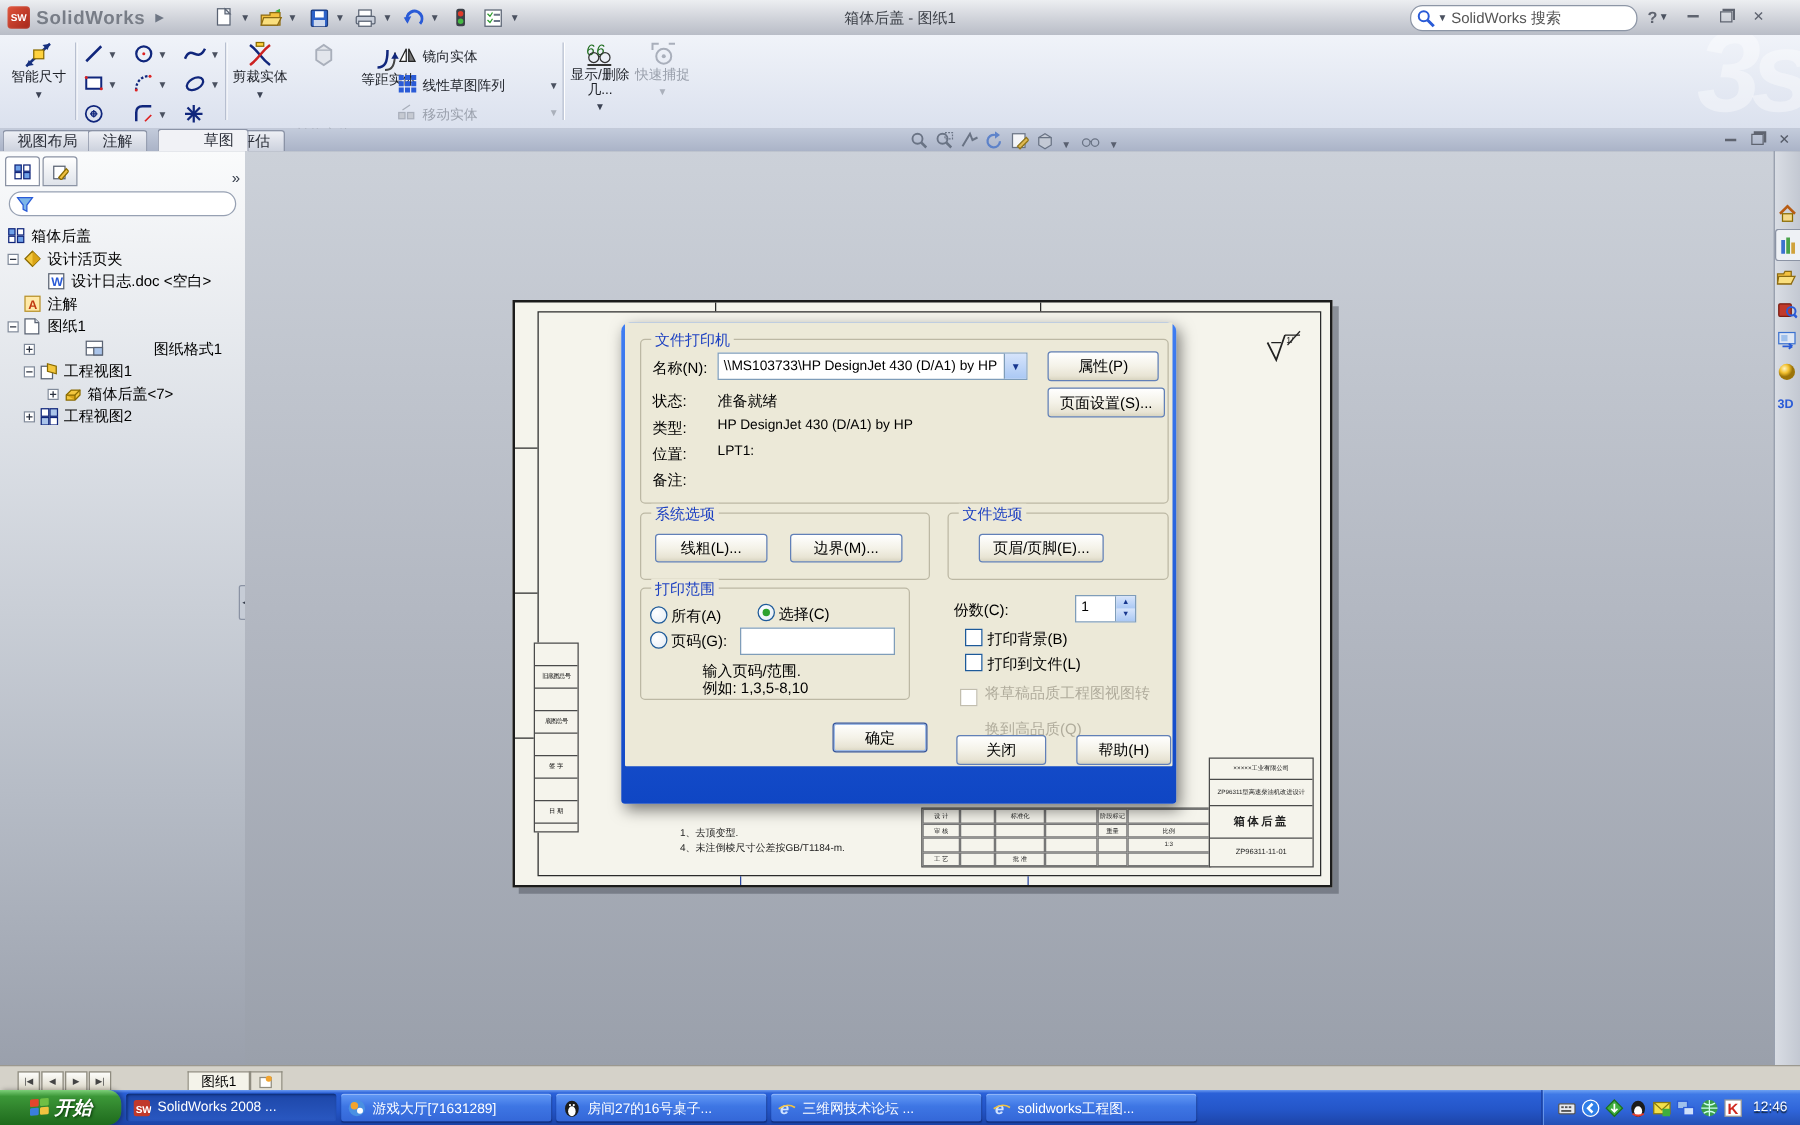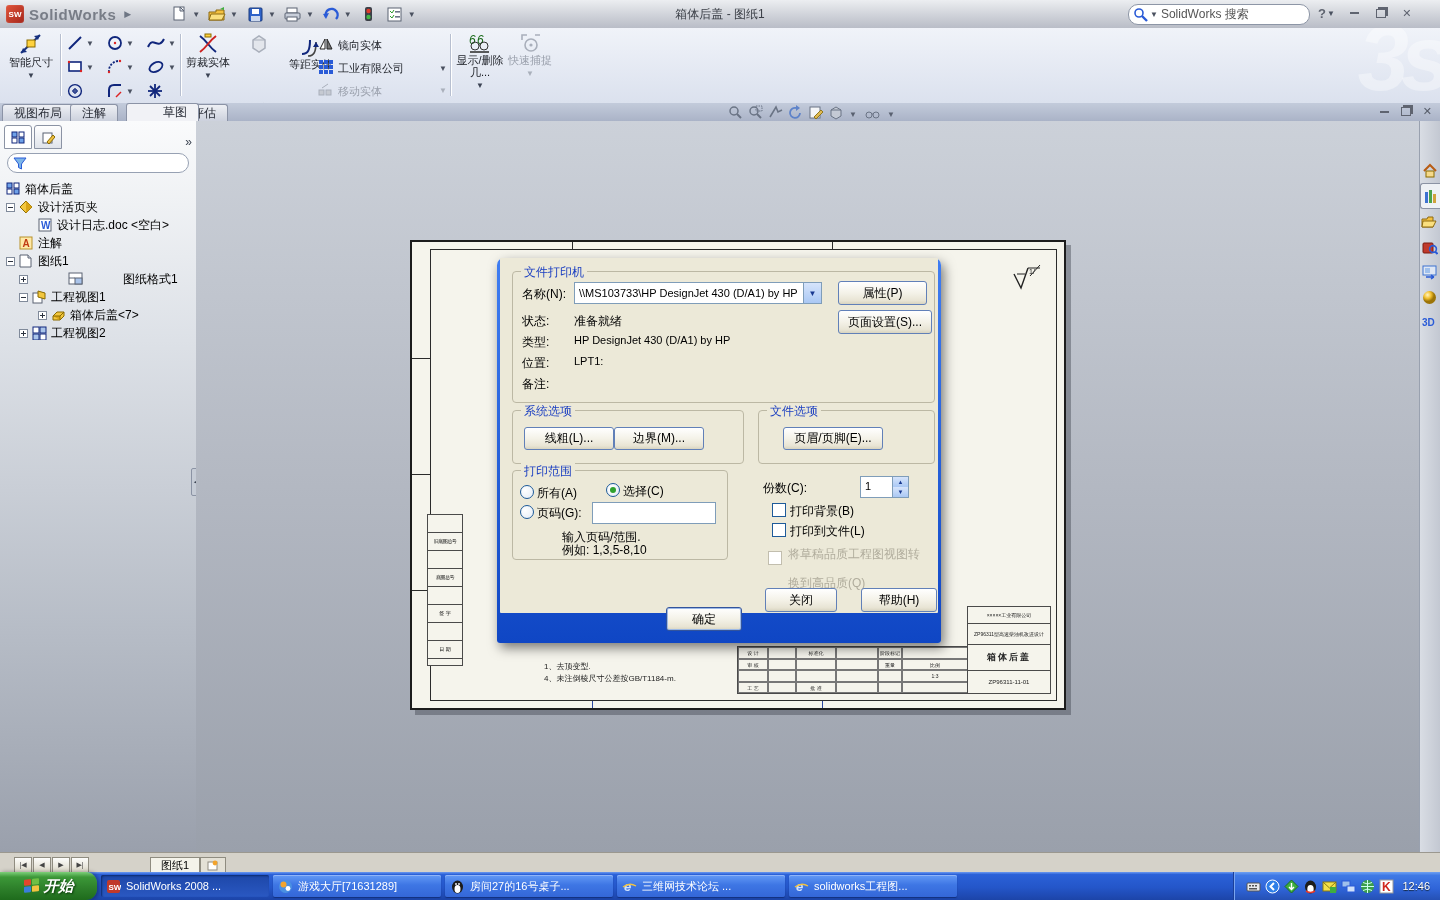--- a/index.html
+++ b/index.html
@@ -322,21 +322,21 @@
             <rect x="6" y="1" width="4" height="4"></rect>
             <rect x="11" y="1" width="4" height="4"></rect>
             <rect x="1" y="6" width="4" height="4"></rect>
             <rect x="6" y="6" width="4" height="4"></rect>
             <rect x="11" y="6" width="4" height="4"></rect>
             <rect x="1" y="11" width="4" height="4"></rect>
             <rect x="6" y="11" width="4" height="4"></rect>
             <rect x="11" y="11" width="4" height="4"></rect>
           </g>
         </svg></span>
-    <span>工业有限公司</span>
+    <span>线性草图阵列</span>
   </div>
   <div class="caret abs" style="left:438px;top:36px;">▼</div>
   <div class="rowbtn dis" style="left:318px;top:54px;">
     <span class="ic"><svg width="16" height="16">
           <g fill="#c6cad2" stroke="#a9afbb">
             <rect x="1" y="8" width="5" height="5"></rect>
             <rect x="8" y="8" width="5" height="5"></rect>
           </g>
           <path d="M4 6 L10 2" stroke="#a9afbb"></path>
         </svg></span>
@@ -666,21 +666,21 @@
     <span class="dlbl" style="left:22px;top:76px;">类型:</span>
     <span class="dlbl" style="left:74px;top:76px;font-size:11px;">HP DesignJet 430 (D/A1) by HP</span>
     <span class="dlbl" style="left:22px;top:97px;">位置:</span>
     <span class="dlbl" style="left:74px;top:97px;font-size:11px;">LPT1:</span>
     <span class="dlbl" style="left:22px;top:118px;">备注:</span>
 
     <div class="grp" style="left:12px;top:152px;width:230px;height:52px;">
       <span class="cap">系统选项</span>
     </div>
     <div class="xpbtn" style="left:24px;top:169px;width:88px;height:21px;">线粗(L)...</div>
-    <div class="xpbtn" style="left:114px;top:169px;width:88px;height:21px;text-align:center;">边界(M)...</div>
+    <div class="xpbtn" style="left:132px;top:169px;width:88px;height:21px;text-align:center;">边界(M)...</div>
 
     <div class="grp" style="left:258px;top:152px;width:175px;height:52px;">
       <span class="cap">文件选项</span>
     </div>
     <div class="xpbtn" style="left:283px;top:169px;width:98px;height:21px;">页眉/页脚(E)...</div>
 
     <div class="grp" style="left:12px;top:212px;width:214px;height:88px;text-align:center;">
       <span class="cap">打印范围</span>
     </div>
     <span class="radio" style="left:20px;top:227px;"></span>
@@ -702,21 +702,21 @@
         </span>
     </div>
     <span class="chk" style="left:272px;top:245px;"></span>
     <span class="dlbl" style="left:290px;top:245px;">打印背景(B)</span>
     <span class="chk" style="left:272px;top:265px;"></span>
     <span class="dlbl" style="left:290px;top:265px;">打印到文件(L)</span>
     <span class="chk dis" style="left:268px;top:293px;"></span>
     <span class="dlbl dis-t" style="left:288px;top:288px;">将草稿品质工程图视图转</span>
     <span class="dlbl dis-t" style="left:288px;top:317px;">换到高品质(Q)</span>
 
-    <div class="xpbtn def" style="left:166px;top:349px;width:74px;height:22px;">确定</div>
+    <div class="xpbtn def" style="left:166px;top:320px;width:74px;height:22px;">确定</div>
     <div class="xpbtn" style="left:265px;top:330px;width:70px;height:22px;">关闭</div>
     <div class="xpbtn" style="left:361px;top:330px;width:74px;height:22px;">帮助(H)</div>
   </div>
 </div>
 
 <div id="sheetstrip" class="abs flex" style="padding-left:14px;align-items:flex-end;">
   <span class="navb">|◀</span>
   <span class="navb">◀</span>
   <span class="navb">▶</span>
   <span class="navb">▶|</span>

